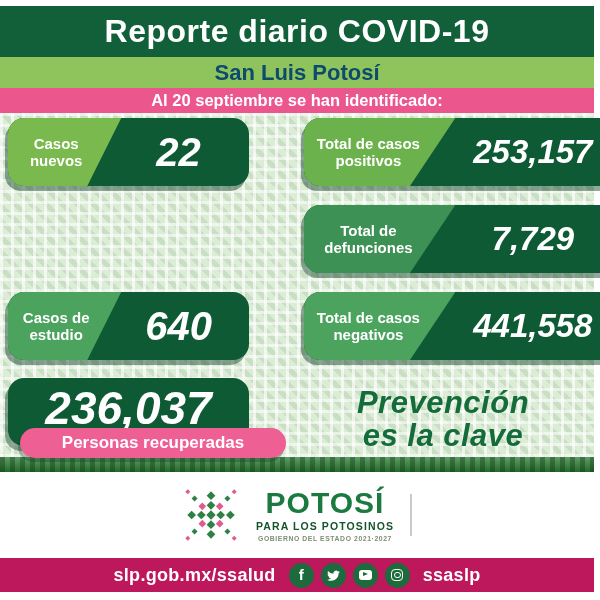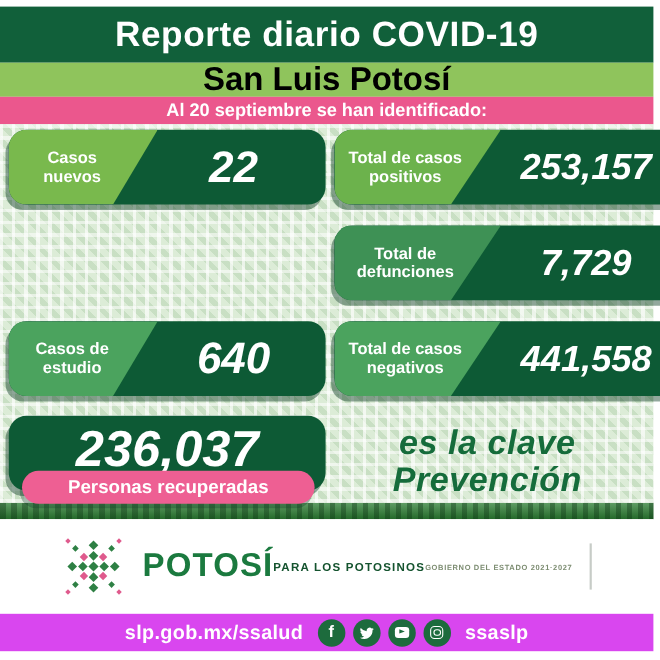--- a/index.html
+++ b/index.html
@@ -3,68 +3,68 @@
 <meta charset="utf-8">
 <style>
   html,body{margin:0;padding:0;background:#ffffff;}
   body{width:600px;height:600px;position:relative;font-family:"Liberation Sans",sans-serif;overflow:hidden;}
   .poster{position:absolute;inset:0;padding:6px 6px 8px 0;box-sizing:border-box;display:flex;flex-direction:column;}
 
   
   .header{height:51px;background:#11603a;display:flex;align-items:center;justify-content:center;}
   .title{color:#ffffff;font-weight:bold;font-size:32px;letter-spacing:.5px;}
   .subband{height:31px;background:#8fc45c;display:flex;align-items:center;justify-content:center;}
-  .subtitle{color:#000000;font-weight:bold;font-size:30px;}
+  .subtitle{color:#0c4a6e;font-weight:bold;font-size:22px;}
   .pinkband{height:25px;background:#eb578d;display:flex;align-items:center;justify-content:center;}
   .banner-text{color:#ffffff;font-weight:bold;font-size:16.5px;}
 
   
   .pattern{position:relative;height:344px;background-color:#dcecd7;
     background-image:
       repeating-linear-gradient(90deg, rgba(255,255,255,.65) 0 3px, rgba(0,0,0,0) 3px 11px),
       repeating-linear-gradient(0deg, rgba(255,255,255,.55) 0 3px, rgba(0,0,0,0) 3px 11px),
       repeating-linear-gradient(45deg, rgba(150,190,145,.28) 0 5px, rgba(0,0,0,0) 5px 11px);}
   .strip{height:15px;background:#2a7c31;
     background-image:repeating-linear-gradient(90deg, rgba(8,45,16,.35) 0 5px, rgba(0,0,0,0) 5px 10px),
       linear-gradient(rgba(255,255,255,.25),rgba(0,0,0,.15));}
 
   
   .card{position:absolute;height:68px;background:#0d5a35;border-radius:16px;overflow:hidden;
         box-shadow:-3px 5px 0 rgba(16,62,38,.45);}
-  .col-l{left:8px;width:288px;}
+  .col-l{left:8px;width:241px;}
   .col-r{left:304px;width:322px;}
   .r1{top:5px;} .r2{top:92px;} .r3{top:179px;} .r4{top:265px;}
   .tag{position:absolute;top:0;left:0;bottom:0;width:47%;clip-path:polygon(0 0,100% 0,70% 100%,0 100%);}
   .tag-bright{background:#79b94d;} .tag-bright2{background:#6cb24c;}
   .tag-mid{background:#3e9155;} .tag-soft{background:#4ba35e;}
   .lbl{position:absolute;left:0;top:0;bottom:0;width:40%;display:flex;align-items:center;justify-content:center;
        text-align:center;color:#fff;font-weight:bold;font-size:15px;line-height:1.15;padding:0 8px;box-sizing:border-box;}
   .val{position:absolute;top:0;bottom:0;left:44%;right:6px;display:flex;align-items:center;justify-content:center;
        color:#fff;font-weight:bold;font-size:40px;font-style:italic;}
   .col-r .val{font-size:33px;}
   .big .val{left:0;right:0;bottom:8px;font-size:46px;}
   .pill{position:absolute;left:20px;top:315px;width:266px;height:30px;background:#ee5f93;border-radius:16px;
         display:flex;align-items:center;justify-content:center;color:#fff;font-weight:bold;font-size:17px;
         box-shadow:-2px 4px 0 rgba(16,62,38,.35);}
   .slogan{position:absolute;left:304px;top:273px;width:278px;text-align:center;color:#156c3b;
           font-style:italic;font-weight:bold;font-size:31px;line-height:1.08;letter-spacing:.5px;}
 
   
   .footer{height:86px;background:#fff;display:flex;align-items:center;justify-content:center;gap:16px;}
-  .potosi-block{display:flex;flex-direction:row;align-items:center;}
+  .potosi-block{display:flex;flex-direction:column;align-items:center;}
   .potosi-word{font-size:30px;font-weight:800;color:#1b7a3f;letter-spacing:1px;line-height:1;}
   .potosi-tag{font-size:10.5px;font-weight:bold;color:#14532e;letter-spacing:1.1px;margin-top:2px;}
   .potosi-sub{font-size:6.8px;font-weight:bold;color:#7d8d72;letter-spacing:.6px;margin-top:3px;}
   .divider{width:2px;height:42px;background:#c7ccc7;}
   .salud-block{display:flex;flex-direction:column;align-items:flex-start;}
   .salud-word{font-size:21px;font-weight:800;color:#1e5b3c;letter-spacing:3px;line-height:1;}
   .salud-tag{font-size:7px;font-weight:bold;color:#1e5b3c;letter-spacing:1.1px;margin-top:5px;}
 
   
-  .bar{height:34px;background:#d946ef;display:flex;align-items:center;justify-content:center;gap:13px;}
+  .bar{height:34px;background:#be185d;display:flex;align-items:center;justify-content:center;gap:13px;}
   .bar-url,.bar-handle{color:#fff;font-weight:bold;font-size:18px;letter-spacing:.3px;}
   .icons{display:flex;gap:7px;align-items:center;}
   .icon-circle{width:25px;height:25px;border-radius:50%;background:#1d6b3d;display:flex;align-items:center;justify-content:center;color:#fff;}
   .fb-glyph{font-weight:bold;font-size:15px;line-height:1;transform:translateY(-1px);}
   .yt-rect{width:13px;height:10px;background:#fff;border-radius:3px;position:relative;}
   .yt-rect::after{content:"";position:absolute;left:4.5px;top:2.4px;width:0;height:0;
     border-left:5px solid #1d6b3d;border-top:2.6px solid transparent;border-bottom:2.6px solid transparent;}
   .ig-box{width:12px;height:12px;border:1.6px solid #fff;border-radius:4px;position:relative;box-sizing:border-box;}
   .ig-box::after{content:"";position:absolute;inset:1.6px;border:1.3px solid #fff;border-radius:50%;}
 </style>
@@ -119,22 +119,22 @@
     </div>
 
     <div class="card col-l r4 big">
       <div class="val">236,037</div>
     </div>
     <div class="pill">
       <span>Personas recuperadas</span>
     </div>
 
     <div class="slogan">
+      <div>Prevención</div>
       <div>es la clave</div>
-      <div>Prevención</div>
     </div>
 
   </div>
 
   <div class="strip"></div>
 
   <div class="footer">
 
     <svg width="58" height="58" viewBox="0 0 60 60">
       <g fill="#2e8044">

